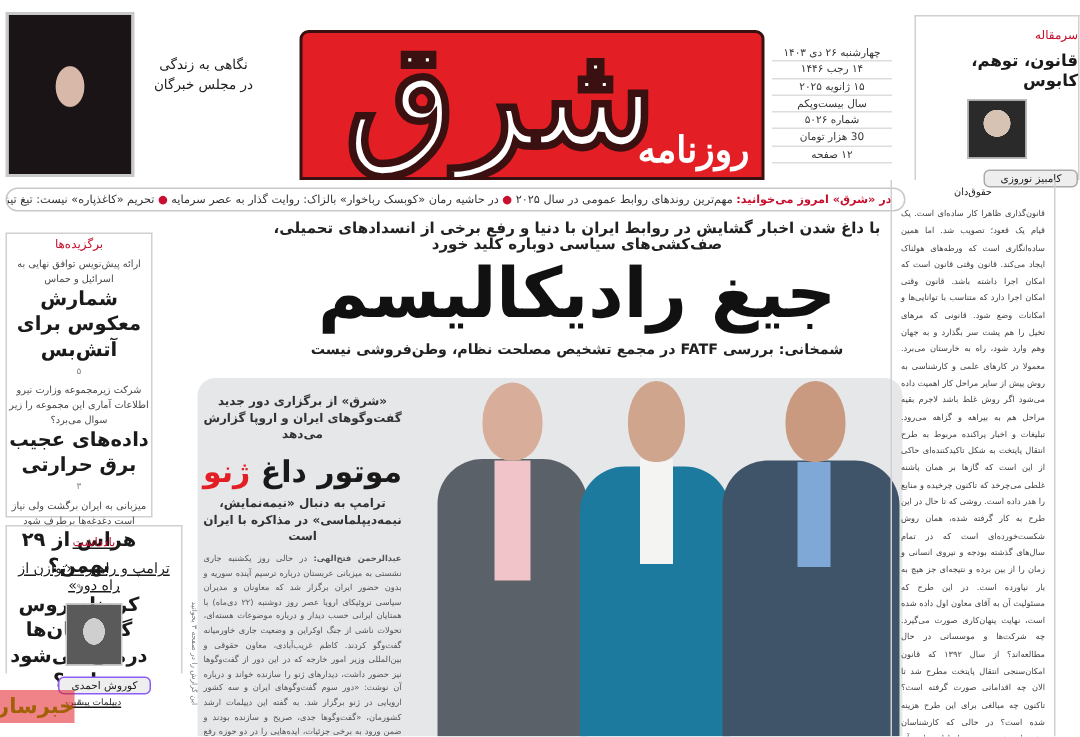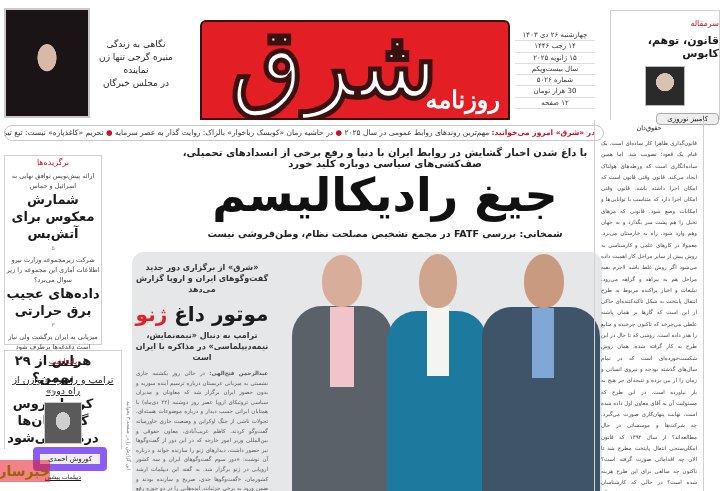--- a/index.html
+++ b/index.html
@@ -39,21 +39,21 @@
   .picks-box { position: absolute; left: 4px; top: 155px; width: 98px; height: 190px; border: 1px solid #d0d0d0; text-align: center; }
   .picks-label { color: #c8102e; font-size: 8px; margin-top: 2px; }
   .pick-intro { font-size: 6.5px; color: #444; margin-top: 4px; line-height: 10px; }
   .pick-title { font-size: 13px; font-weight: bold; line-height: 17px; }
   .pick-page { font-size: 6px; color: #888; margin-top: 2px; }
 
   .memo-box { position: absolute; left: 4px; top: 350px; width: 118px; height: 99px; border: 1px solid #d0d0d0; border-bottom: none; text-align: center; text-decoration: underline; }
   .memo-label { color: #c8102e; font-size: 8px; margin-top: 6px; }
   .memo-title { font-size: 9.5px; margin-top: 8px; }
   .memo-photo { width: 38px; height: 42px; margin: 6px auto 0; background: radial-gradient(ellipse at 50% 45%, #cfcfcf 0 28%, #5a5a5a 29% 100%); border: 1px solid #ccc; }
-  .memo-author { display: inline-block; margin-top: 3px; font-size: 7px; padding: 1px 8px; border: 7px solid #8b5cf6; border-radius: 4px; background: #eee; margin-left: 14px; }
+  .memo-author { display: inline-block; margin-top: 3px; font-size: 7px; padding: 1px 8px; border: 1px solid #8b5cf6; border-radius: 4px; background: #eee; margin-left: 14px; }
   .memo-role { font-size: 6px; margin-top: 2px; }
   .watermark { position: absolute; left: 0; top: 460px; width: 50px; height: 22px; background: rgba(227,30,36,0.55); color: #a16207; font-size: 14px; font-weight: bold; text-align: center; line-height: 22px; }
 
   
   .feature-box { position: absolute; left: 132px; top: 252px; width: 470px; height: 239px; background: #e6e7e9; border-radius: 12px 12px 0 0; overflow: hidden; }
   .feature-text { position: absolute; right: 330px; top: 10px; width: 140px; text-align: center; }
   .feature-intro { font-size: 8px; font-weight: bold; color: #333; line-height: 11px; }
   .feature-title { font-size: 20px; font-weight: bold; margin-top: 6px; line-height: 26px; }
   .feature-title .red { color: #e31e24; }
   .feature-sub { font-size: 8px; font-weight: bold; color: #333; margin-top: 3px; line-height: 11px; }
@@ -85,21 +85,20 @@
   .right-body { font-size: 5.5px; color: #444; line-height: 11.3px; text-align: justify; margin-top: 6px; }
 </style>
 </head>
 <body>
 
 <div class="profile-box">
   <div class="profile-photo"></div>
 </div>
 <div class="profile-text">
   <div>نگاهی به زندگی</div>
-  <div>منیره گرجی تنها زن نماینده</div>
   <div>در مجلس خبرگان</div>
 </div>
 
 <div class="logo-wrap">
   <div class="logo-box">
     <span class="logo-main">شرق</span>
     <span class="logo-sub">روزنامه</span>
   </div>
 </div>
 

